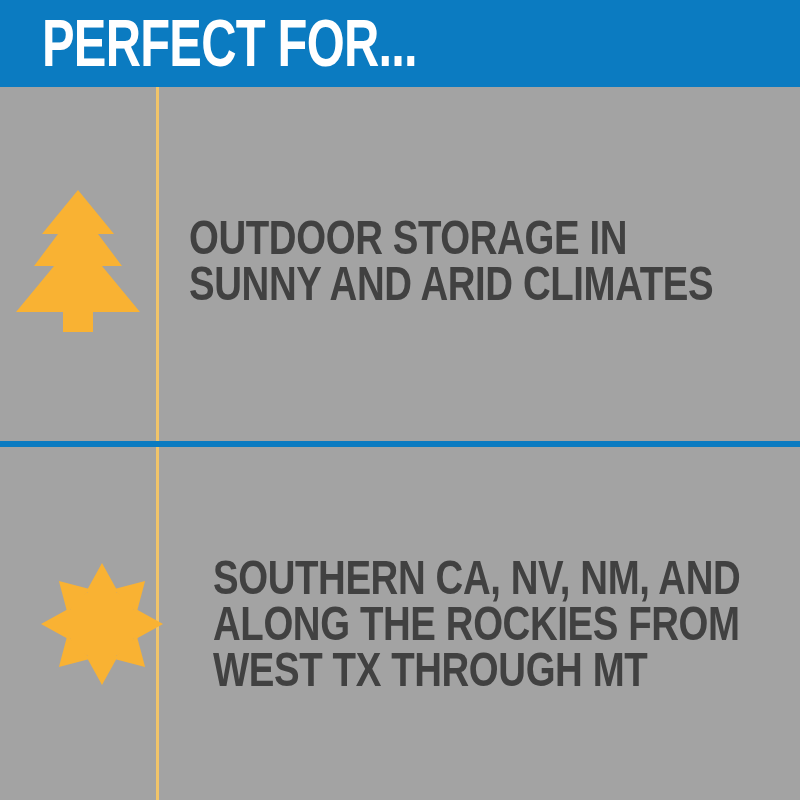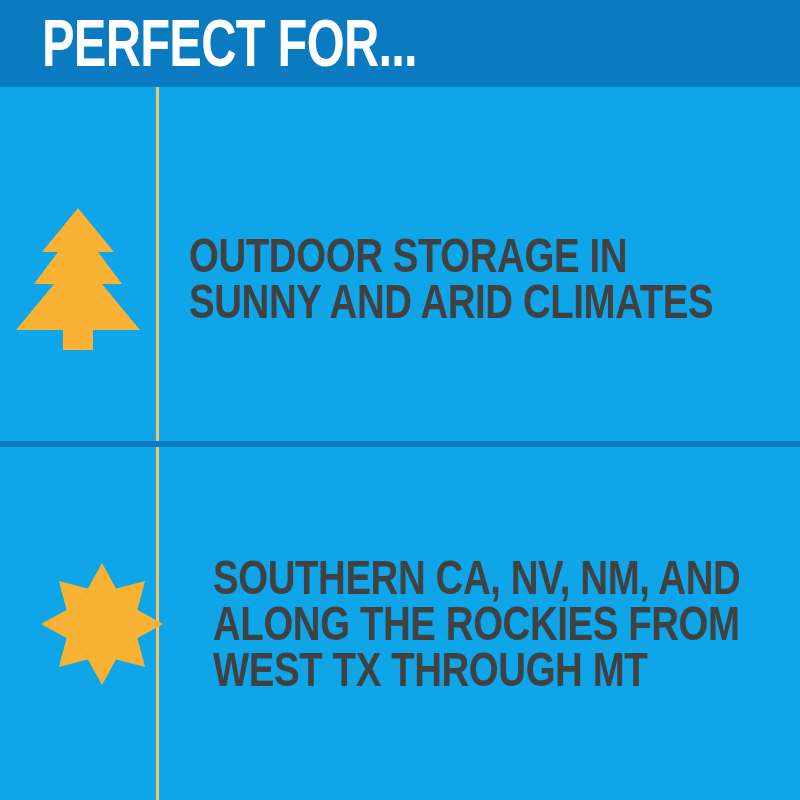--- a/index.html
+++ b/index.html
@@ -11,21 +11,21 @@
     height: 800px;
     background: #ffffff;
     font-family: "Liberation Sans", sans-serif;
     overflow: hidden;
   }
 
   .infographic {
     position: relative;
     width: 800px;
     height: 800px;
-    background: #0ea5e9;
+    background: #a3a3a3;
   }
 
   
   .header-banner {
     position: absolute;
     left: 0;
     top: 0;
     width: 800px;
     height: 87px;
     background: #0b7bc1;
@@ -63,21 +63,21 @@
     height: 6px;
     background: #0b7bc1;
   }
 
   
   .row {
     position: absolute;
     left: 0;
     width: 800px;
   }
-  .row-outdoor { top: 102px;  height: 354px; }
+  .row-outdoor { top: 84px;  height: 354px; }
   .row-regions { top: 447px; height: 353px; margin-left: 24px; }
 
   .icon-cell {
     position: absolute;
     left: 0;
     top: 0;
     width: 156px;
     height: 100%;
     display: flex;
     align-items: center;

